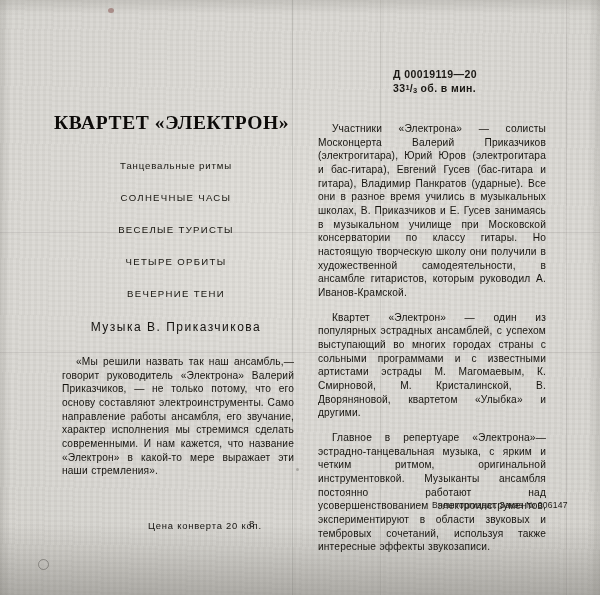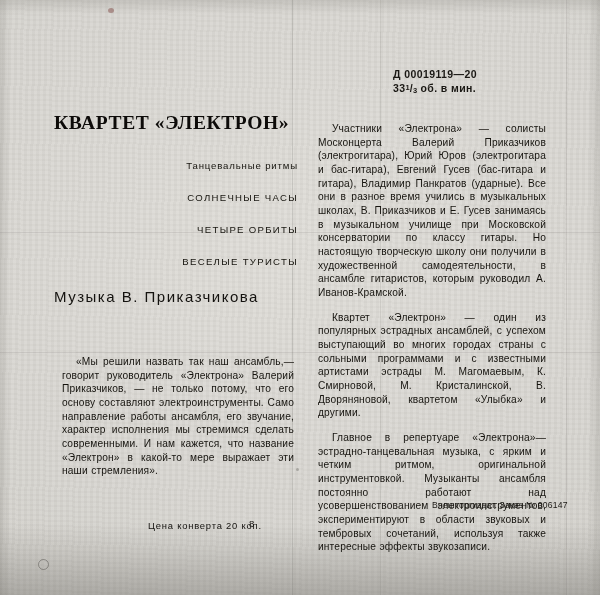--- a/index.html
+++ b/index.html
@@ -89,40 +89,40 @@
     letter-spacing: .6px;
     text-align: left;
     color: #0d0b09;
     margin: 0 0 26px 0;
     white-space: nowrap;
   }
   .tracklist {
     list-style: none;
     margin: 0;
     padding: 0;
-    text-align: right;
+    text-align: center;
   }
   .tracklist li {
     font-size: 9.6px;
     letter-spacing: 1.15px;
     color: #17150f;
     margin-bottom: 21px;
     white-space: nowrap;
   }
   .tracklist li.subtitle {
     font-weight: 400;
     letter-spacing: .85px;
   }
   .tracklist li.song {
     font-weight: 400;
     letter-spacing: 1.3px;
   }
   #composer {
-    text-align: left;
-    font-size: 15px;
+    text-align: center;
+    font-size: 12px;
     letter-spacing: 1.5px;
     margin-top: 5px;
     white-space: nowrap;
   }
 
   
   .body-col p {
     margin: 0 0 10px 0;
     font-size: 10.2px;
     line-height: 1.34;
@@ -203,22 +203,23 @@
       <span>33</span><span class="frac">1</span><span>/</span><span class="denom">3</span>
       <span>об. в мин.</span>
     </div>
   </div>
 
   <div id="left-col">
     <h1 id="album-title">КВАРТЕТ «ЭЛЕКТРОН»</h1>
     <ul class="tracklist">
       <li class="subtitle">Танцевальные ритмы</li>
       <li class="song">СОЛНЕЧНЫЕ ЧАСЫ</li>
+      <li class="song">ВЕСЕЛЫЕ ТУРИСТЫ</li>
       <li class="song">ЧЕТЫРЕ ОРБИТЫ</li>
-      <li class="song">ВЕСЕЛЫЕ ТУРИСТЫ</li>
+      <li class="song">ВЕЧЕРНИЕ ТЕНИ</li>
     </ul>
     <div id="composer">Музыка В. Приказчикова</div>
   </div>
 
   <div id="left-text" class="body-col">
     <p>«Мы решили назвать так наш ансамбль,—говорит руководитель «Электрона» Валерий Приказчиков, — не только потому, что его основу составляют электроинструменты. Само направление работы ансамбля, его звучание, характер исполнения мы стремимся сделать современными. И нам кажется, что название «Электрон» в какой-то мере выражает эти наши стремления».</p>
   </div>
 
   <div id="right-col" class="body-col">
     <p>Участники «Электрона» — солисты Москонцерта Валерий Приказчиков (электрогитара), Юрий Юров (электрогитара и бас-гитара), Евгений Гусев (бас-гитара и гитара), Владимир Панкратов (ударные). Все они в разное время учились в музыкальных школах, В. Приказчиков и Е. Гусев занимаясь в музыкальном училище при Московской консерватории по классу гитары. Но настоящую творческую школу они получили в художественной самодеятельности, в ансамбле гитаристов, которым руководил А. Иванов-Крамской.</p>

